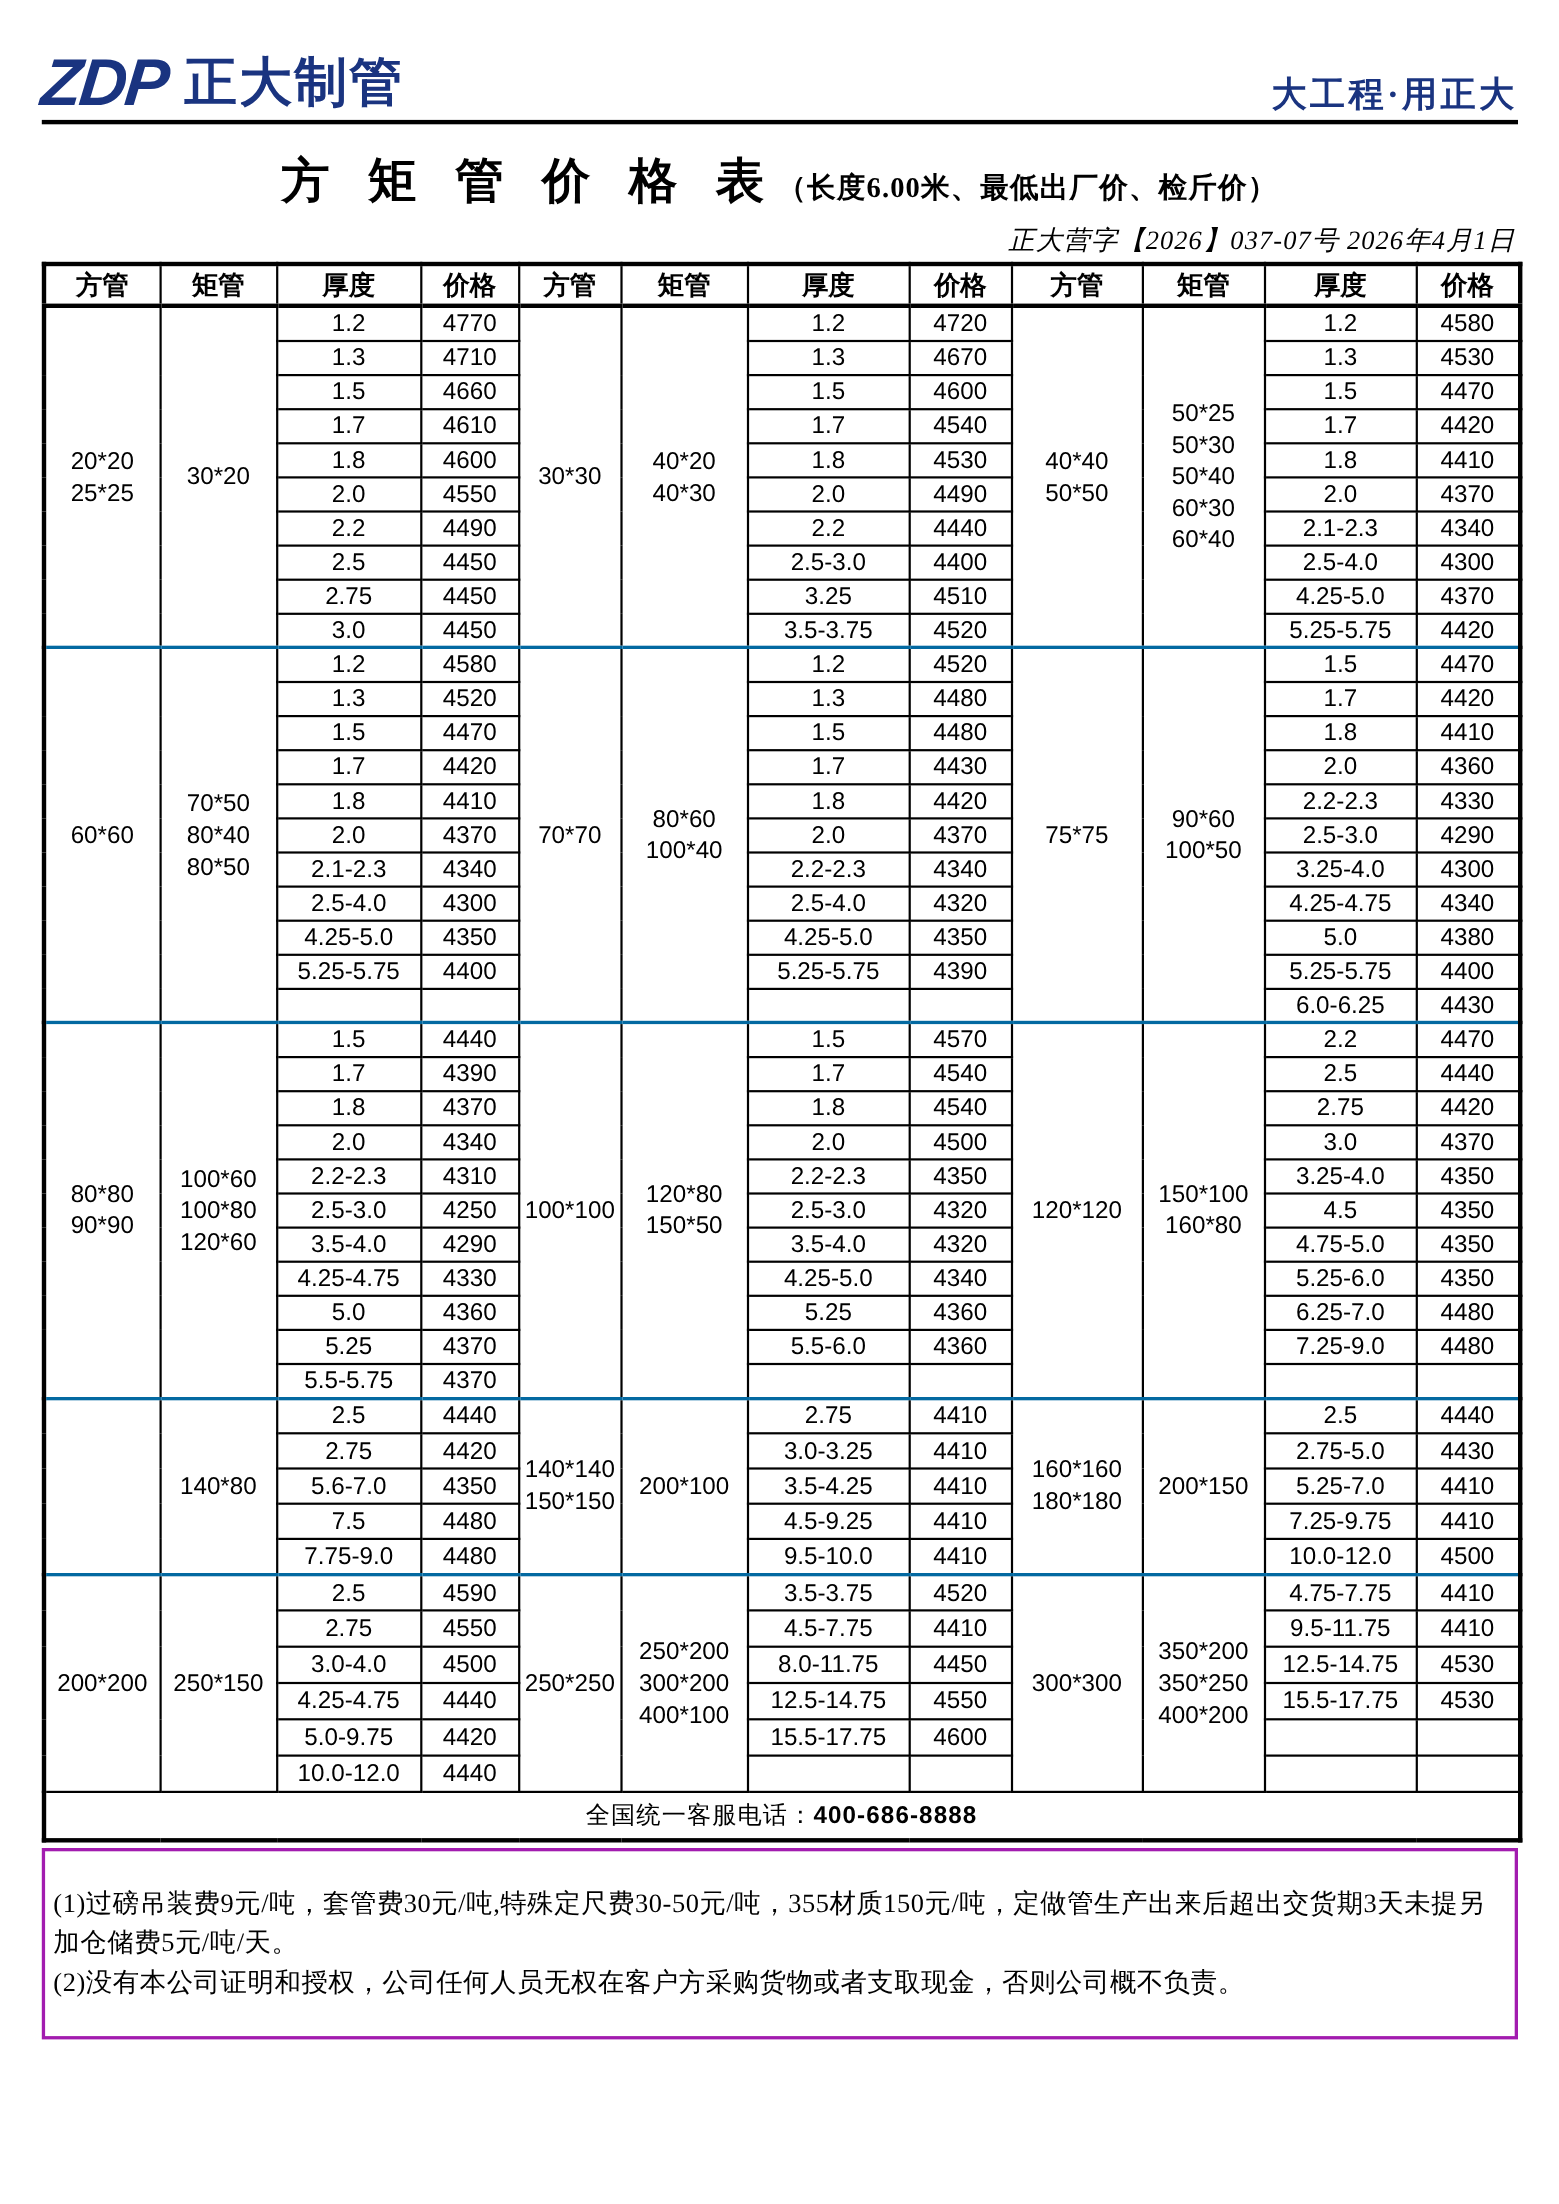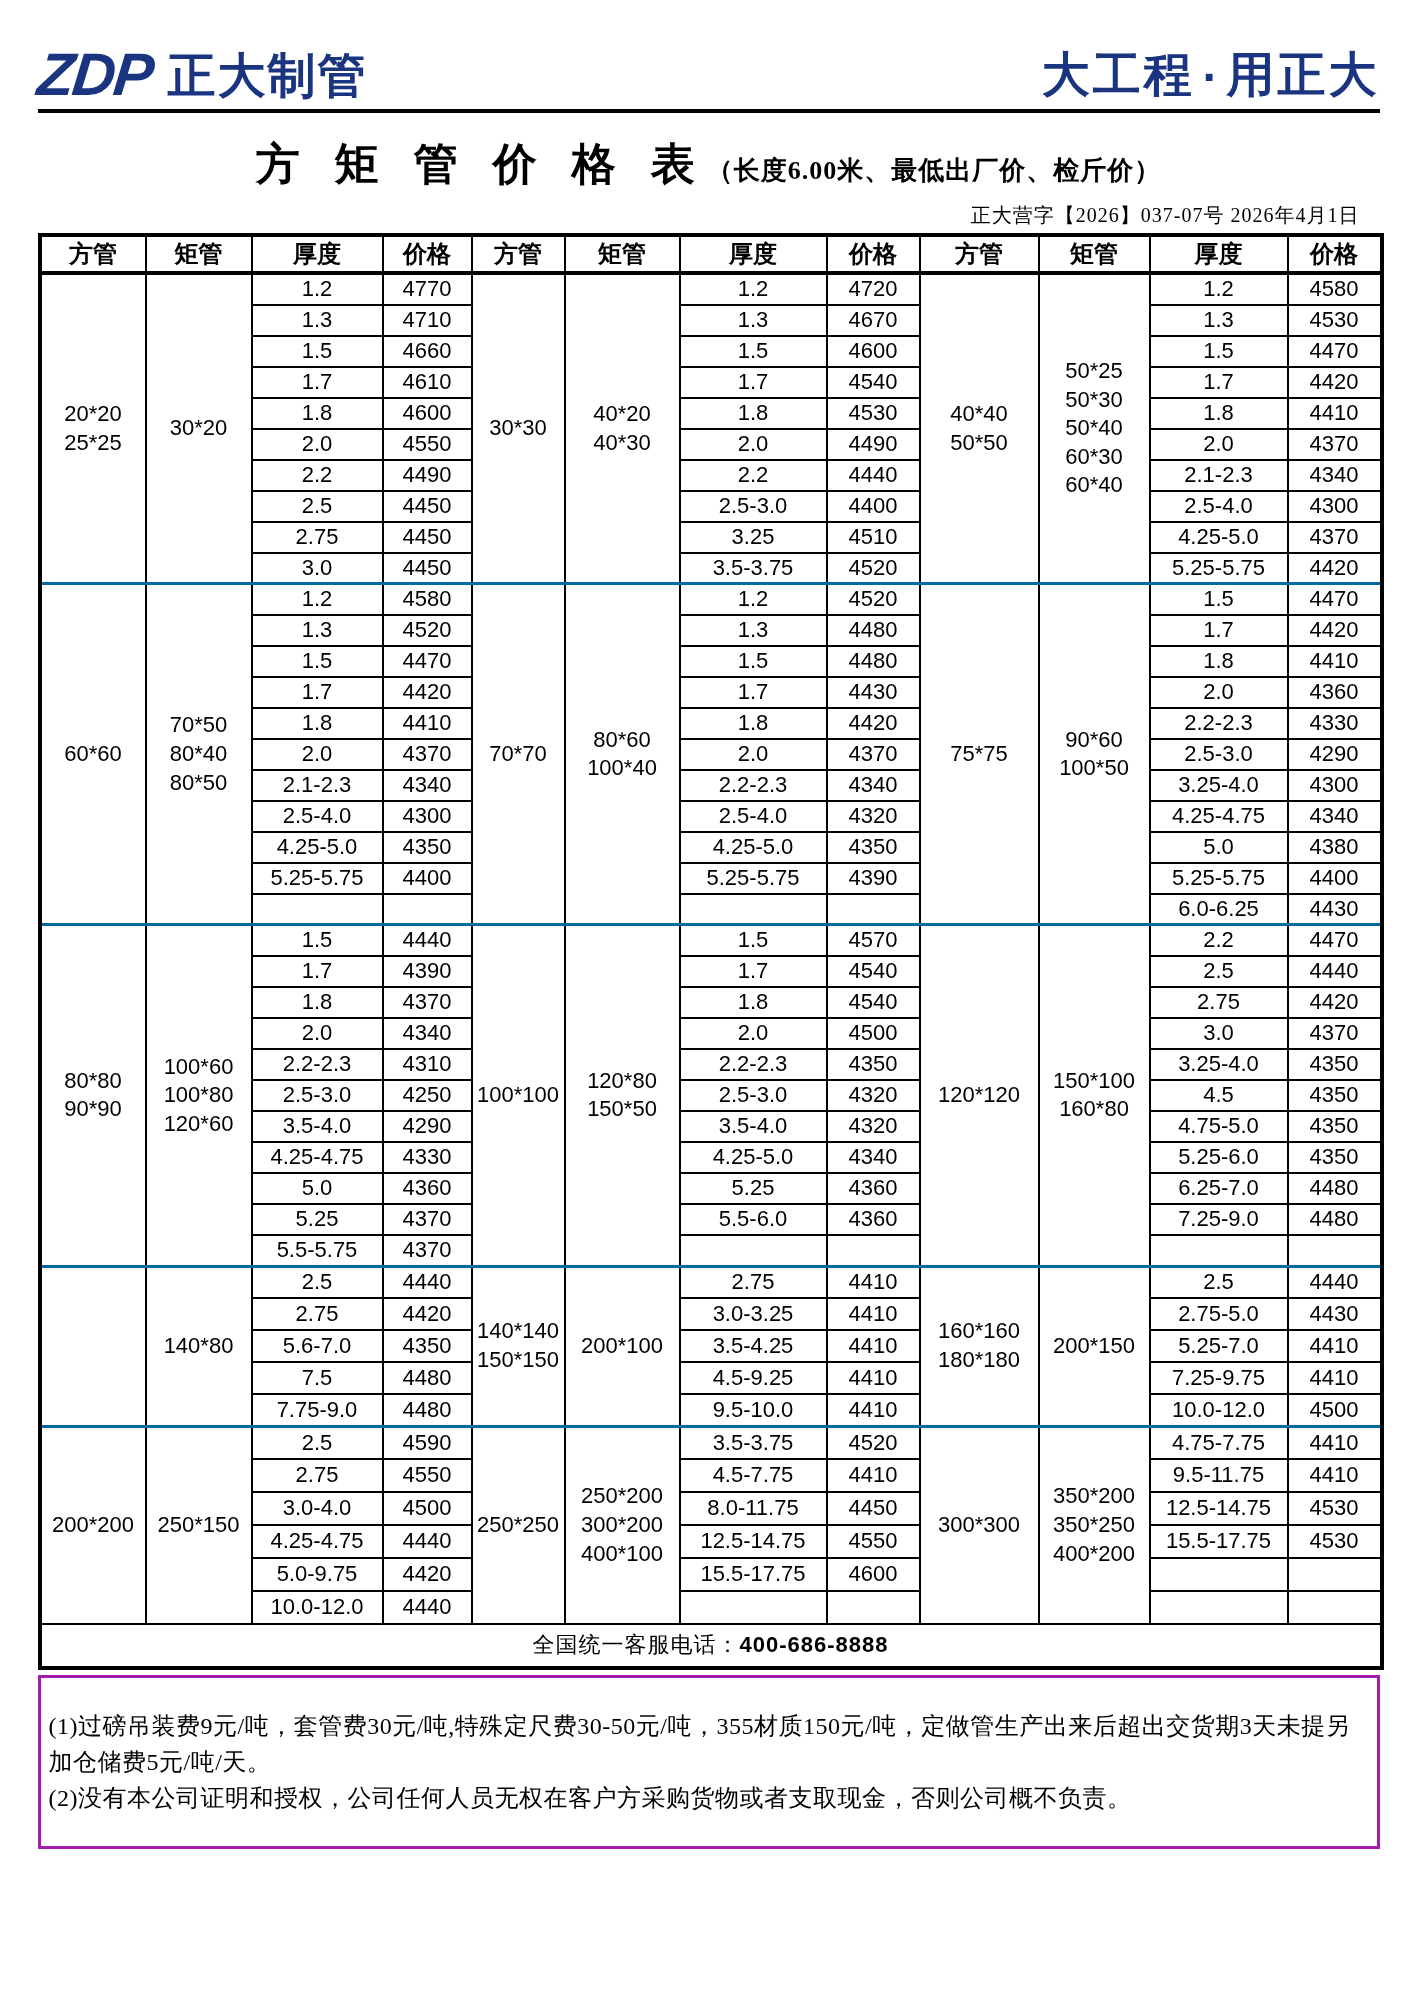--- a/index.html
+++ b/index.html
@@ -23,31 +23,31 @@
     letter-spacing: -2px;
     transform: skewX(-6deg);
   }
   .brand-name {
     font-family: Liberation Mono, monospace;
     font-weight: 900; font-size: 48px; line-height: 1;
     color: var(--navy, #1a3480);
     margin-left: 16px; letter-spacing: 2px;
   }
   .slogan {
-    font-family: Liberation Mono, monospace;
-    font-weight: 900; font-size: 48px; line-height: 1.05;
+    font-family: Liberation Serif, serif;
+    font-weight: 900; font-size: 32px; line-height: 1.05;
     color: var(--navy, #1a3480); letter-spacing: 3px; text-align: right;
   }
 
   
   .title-row { text-align: center; margin-top: 22px; white-space: nowrap; }
   .title-main { font-size: 44px; font-weight: bold; letter-spacing: 12px; }
   .title-sub  { font-size: 26px; font-weight: bold; letter-spacing: 1px; }
   .promo { text-align: center; color: var(--red, #ff0000); font-weight: bold; font-size: 29px; letter-spacing: 2px; margin-top: 6px; }
-  .doc-line { text-align: right; font-size: 20px; margin: 8px 20px 4px 0; letter-spacing: 1px; }
+  .doc-line { text-align: right; font-size: 24px; margin: 8px 2px 4px 0; letter-spacing: 1px; font-style: italic; }
 
   
   table.price { width: 100%; border-collapse: collapse; table-layout: fixed; border: 4px solid #000; }
   table.price th, table.price td { border: 2px solid #000; text-align: center; vertical-align: middle; padding: 0; overflow: hidden; }
   table.price th { font-size: 24px; font-weight: bold; height: 38px; border-bottom: 4px solid #000; font-family: "Liberation Serif", serif; }
   table.price td { font-family: "Liberation Sans", "DejaVu Sans", sans-serif; font-size: 22px; line-height: 1.3; }
   tr.s0 td, tr.s1 td, tr.s2 td { height: 31px; }
   tr.s3 td { height: 32px; }
   tr.s4 td { height: 33px; }
   tr.sec-start td { border-top: 3px solid #0369a1; }

